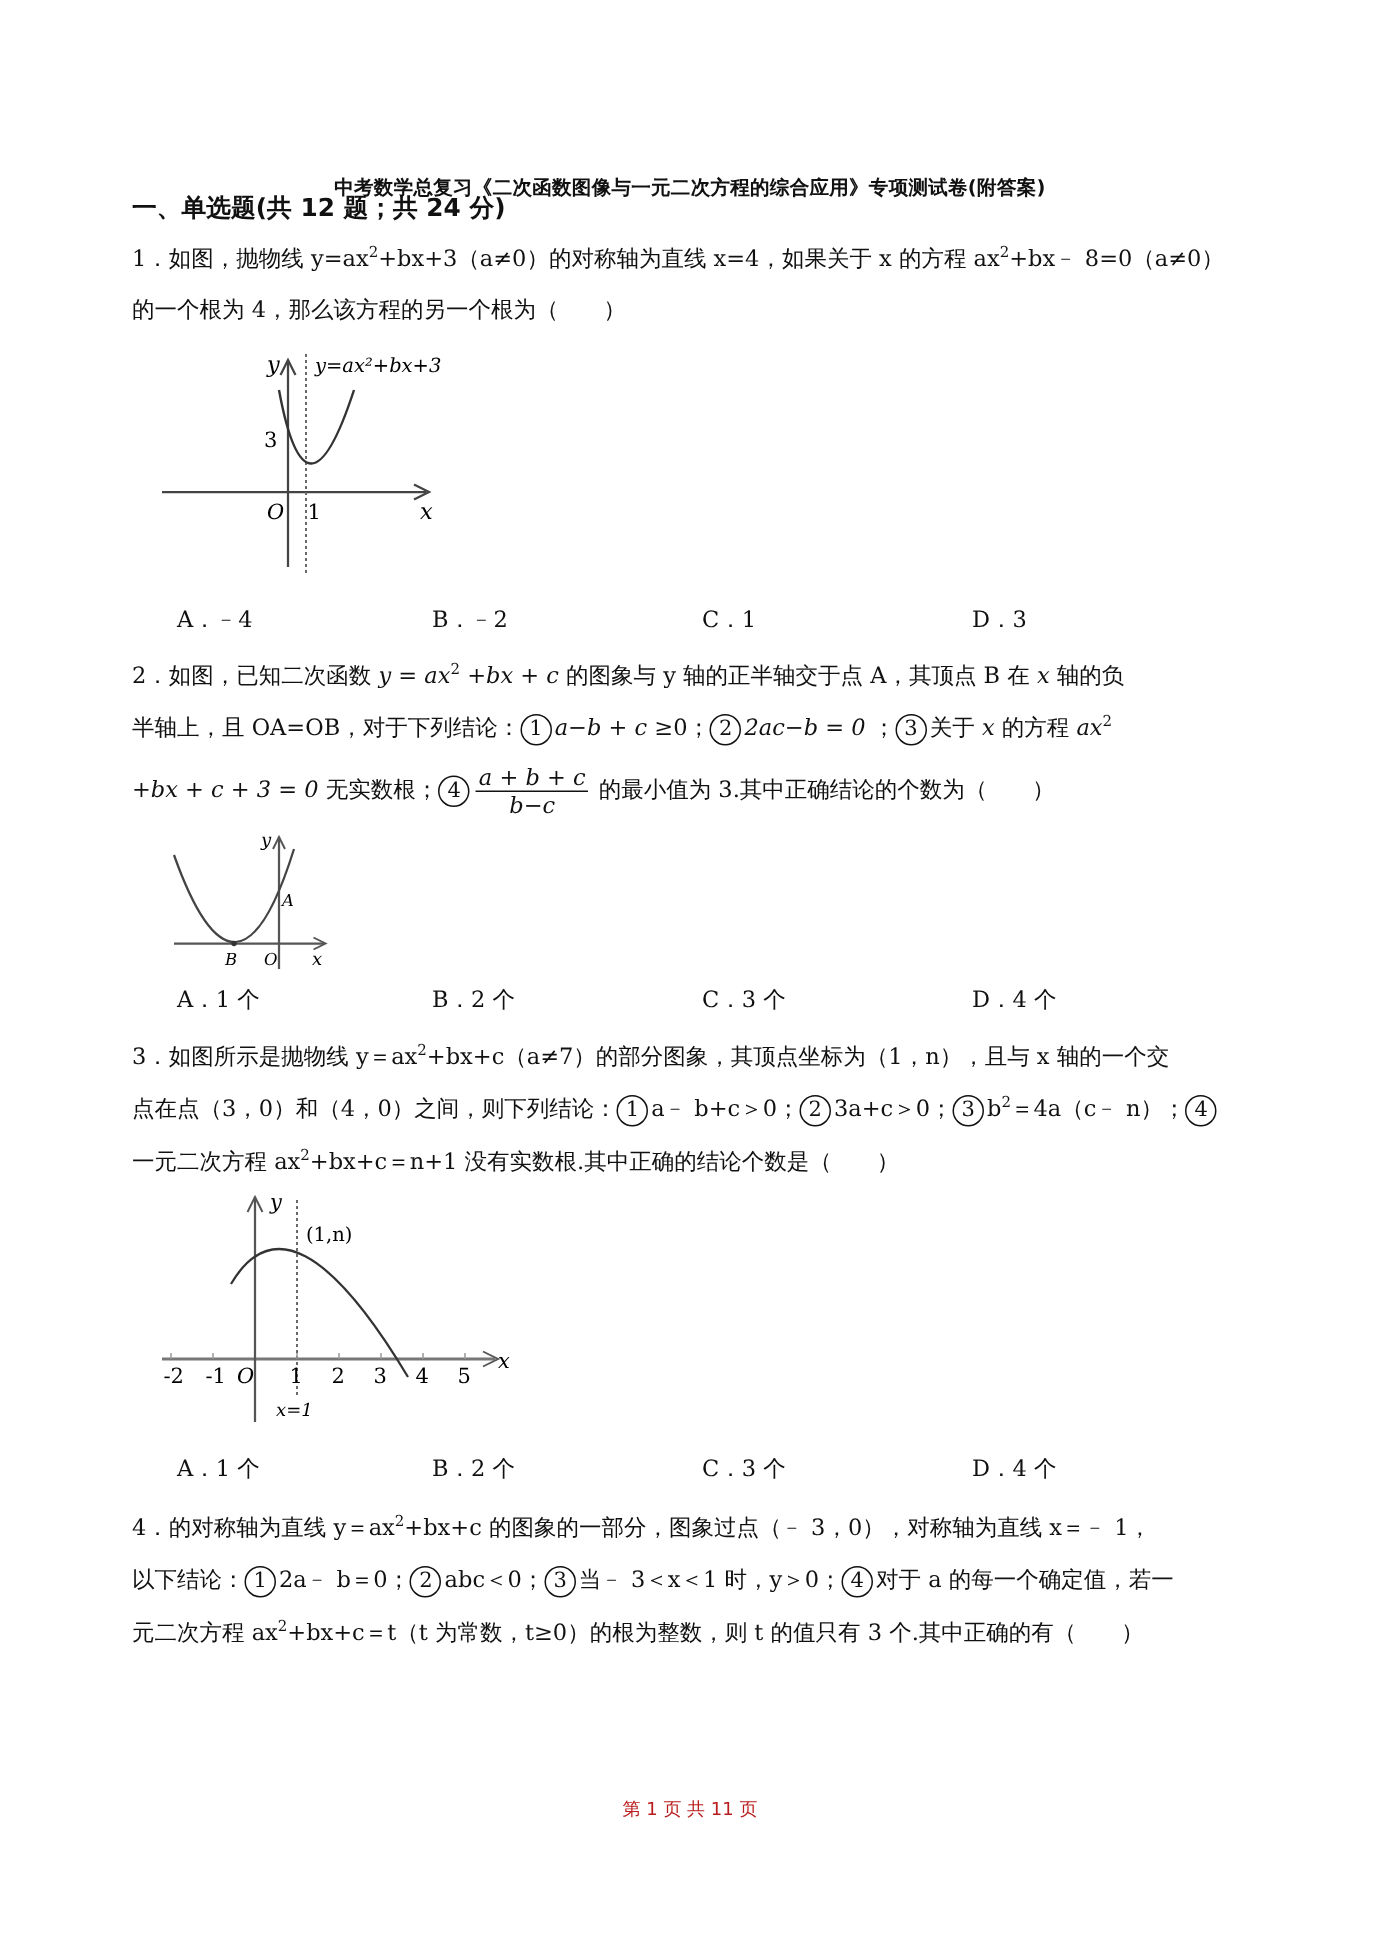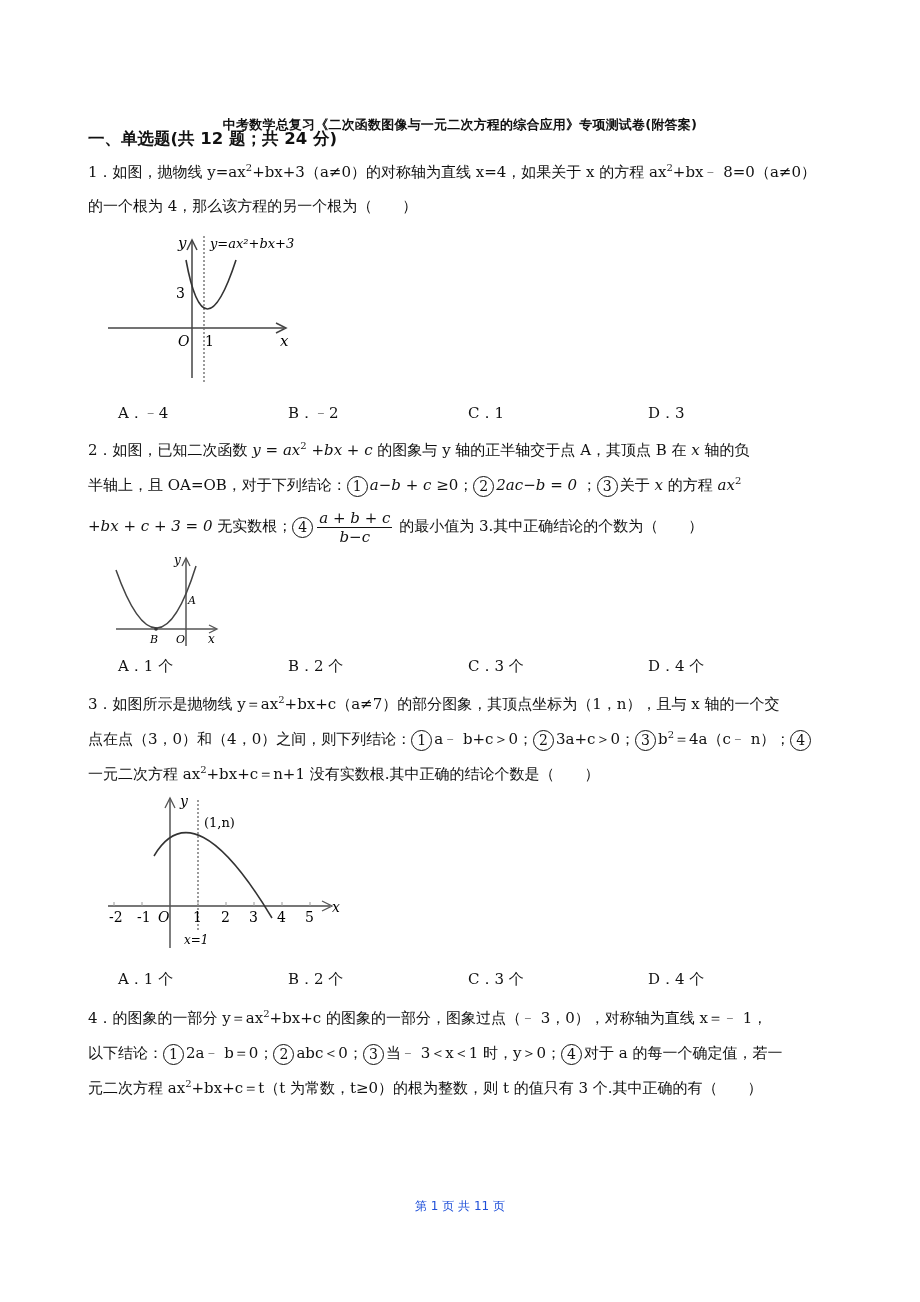--- a/index.html
+++ b/index.html
@@ -10,21 +10,21 @@
   .line{position:absolute;left:88px;font-size:15px;white-space:nowrap;line-height:20px;}
   sup{font-size:10px;vertical-align:super;line-height:0;}
   .m{font-style:italic;font-family:"DejaVu Serif","Liberation Serif",serif;}
   .circ{display:inline-block;width:19px;height:19px;border:1.3px solid #111;border-radius:50%;text-align:center;line-height:19px;font-size:14px;font-style:normal;margin-right:2px;vertical-align:middle;}
   .frac{display:inline-block;vertical-align:middle;text-align:center;font-style:italic;margin:0 2px;}
   .frac .num{display:block;border-bottom:1px solid #111;padding:0 2px;line-height:18px;text-align:right;}
   .frac .den{display:block;line-height:18px;}
   .opts{position:absolute;left:118px;font-size:15px;width:720px;}
   .opt{position:absolute;white-space:nowrap;}
   .fig{position:absolute;}
-  .footer{position:absolute;top:1198px;left:0;width:920px;text-align:center;font-size:12px;color:#1d4ed8;font-family:"DejaVu Sans","Liberation Sans",sans-serif;}
+  .footer{position:absolute;top:1198px;left:0;width:920px;text-align:center;font-size:12px;color:#b91c1c;font-family:"DejaVu Sans","Liberation Sans",sans-serif;}
   svg text{font-family:"DejaVu Serif","Liberation Serif",serif;}
 </style>
 </head>
 <body>
 
 <div class="page">
   <div class="title">中考数学总复习《二次函数图像与一元二次方程的综合应用》专项测试卷(附答案)</div>
   <div class="section">一、单选题(共 12 题；共 24 分)</div>
 
   <div class="line" style="top:162px;">
@@ -126,21 +126,21 @@
   </svg>
 
   <div class="opts" style="top:970px;">
     <span class="opt" style="left:0;">A．1 个</span>
     <span class="opt" style="left:170px;">B．2 个</span>
     <span class="opt" style="left:350px;">C．3 个</span>
     <span class="opt" style="left:530px;">D．4 个</span>
   </div>
 
   <div class="line" style="top:1008px;">
-    <span>4．</span><span>的图象的一部分 y＝ax</span><sup>2</sup><span>+bx+c 的图象的一部分，图象过点（﹣ 3，0），对称轴为直线 x＝﹣ 1，</span>
+    <span>4．</span><span>的对称轴为直线 y＝ax</span><sup>2</sup><span>+bx+c 的图象的一部分，图象过点（﹣ 3，0），对称轴为直线 x＝﹣ 1，</span>
   </div>
   <div class="line" style="top:1043px;">
     <span>以下结论：</span><span class="circ">1</span><span>2a﹣ b＝0；</span><span class="circ">2</span><span>abc＜0；</span><span class="circ">3</span><span>当﹣ 3＜x＜1 时，y＞0；</span><span class="circ">4</span><span>对于 a 的每一个确定值，若一</span>
   </div>
   <div class="line" style="top:1078px;">
     <span>元二次方程 ax</span><sup>2</sup><span>+bx+c＝t（t 为常数，t≥0）的根为整数，则 t 的值只有 3 个.其中正确的有（　　）</span>
   </div>
 
   <div class="footer">第 1 页 共 11 页</div>
 </div>

